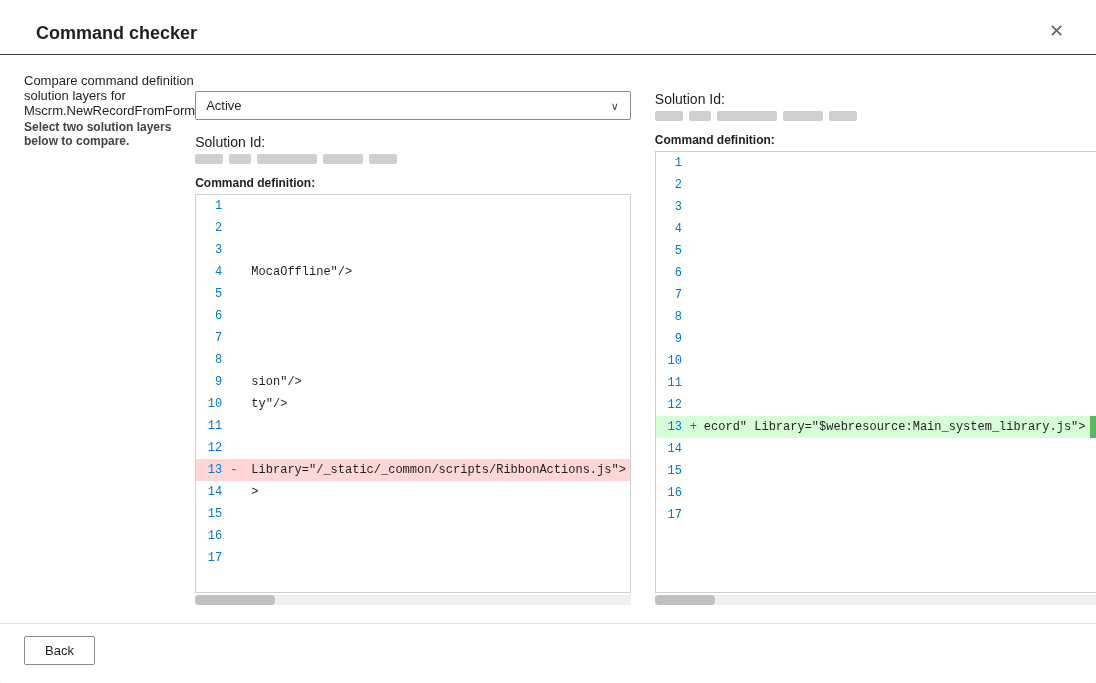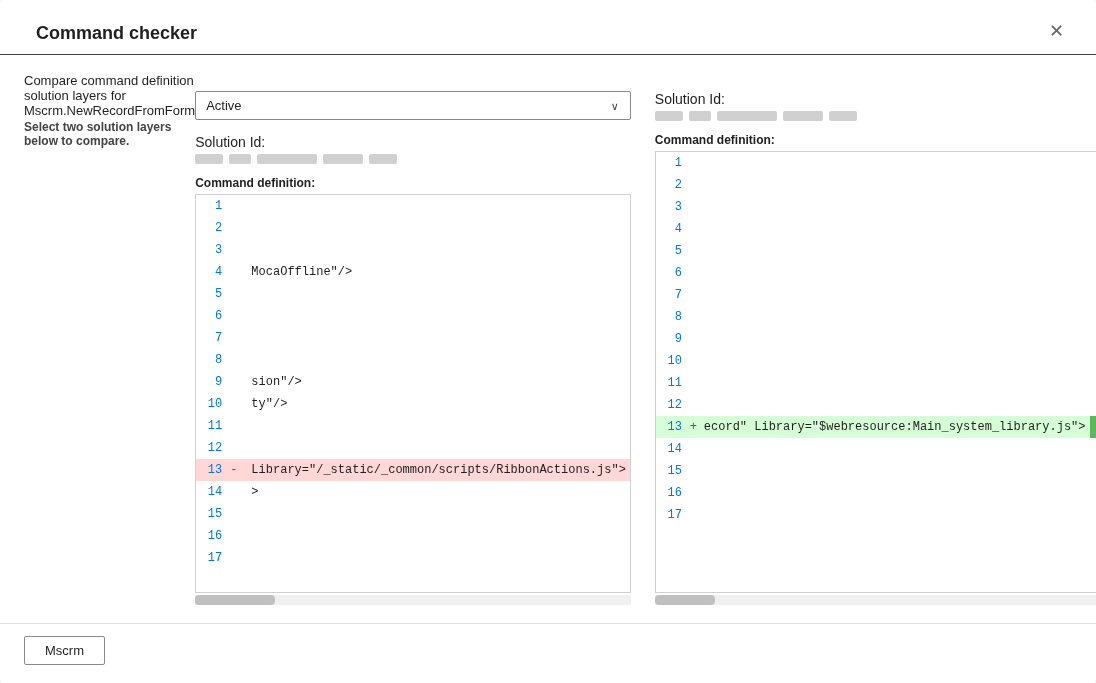--- a/index.html
+++ b/index.html
@@ -450,15 +450,15 @@
           </div>
           <div class="horizontal-scroll-area">
             <div class="horizontal-scroll-thumb" style="left:0; width:60px;"></div>
           </div>
         </div>
       </div>
     </div>
   </div>
 
   <div class="dialog-footer">
-    <button class="back-btn">Mscrm</button>
+    <button class="back-btn">Back</button>
   </div>
 </div>
 
 </body></html>

